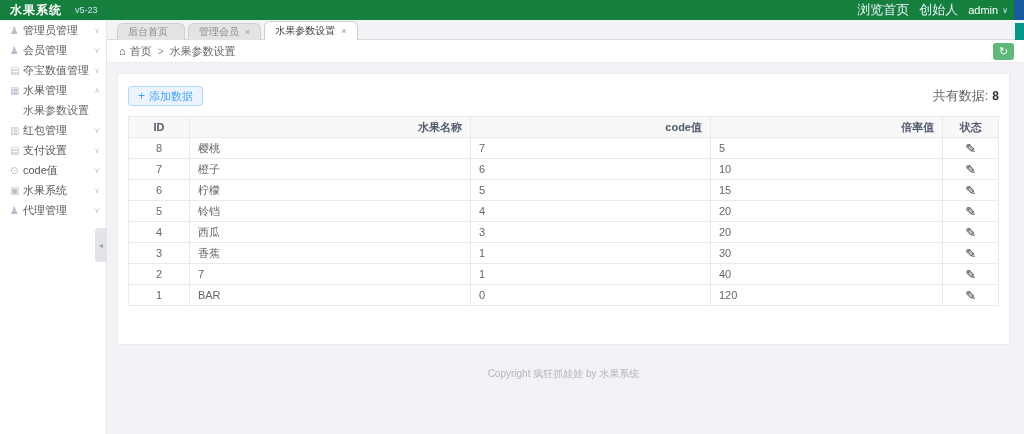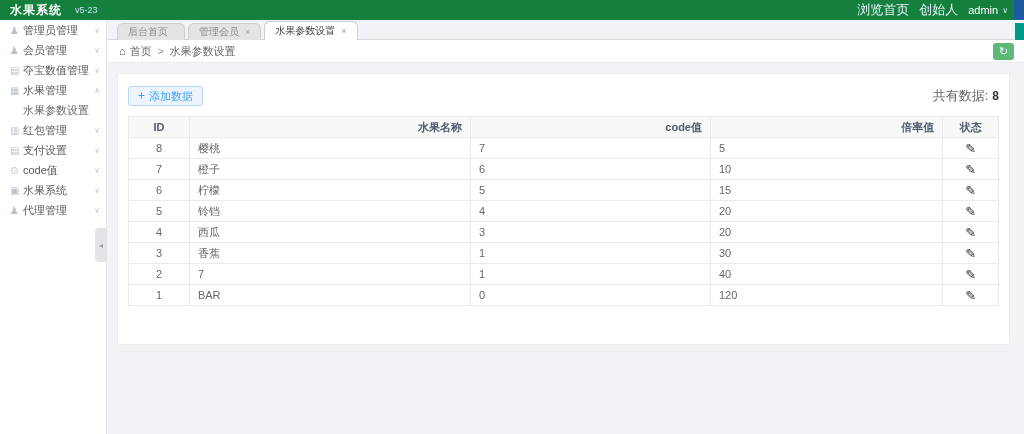--- a/index.html
+++ b/index.html
@@ -250,14 +250,15 @@
             <td class="ctr">1</td>
             <td>BAR</td>
             <td>0</td>
             <td>120</td>
             <td class="ctr"><span class="pencil">✎</span></td>
           </tr>
         </tbody>
       </table>
     </div>
 
+    <div class="footer">Copyright 疯狂抓娃娃 by 水果系统</div>
   </div>
 </div>
 
 </body></html>

